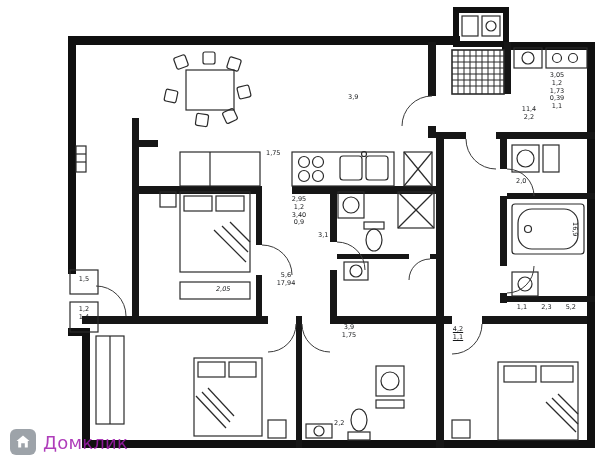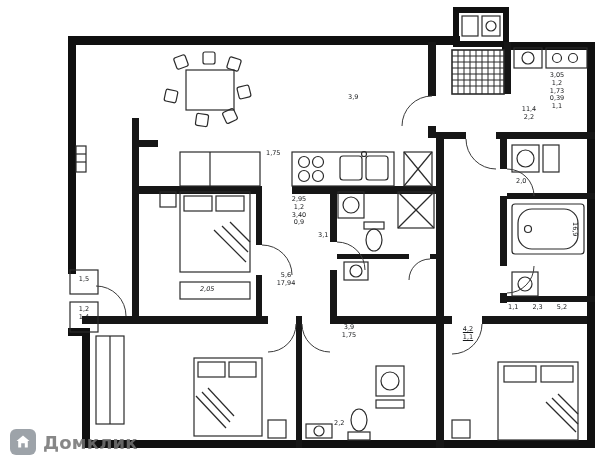--- a/index.html
+++ b/index.html
@@ -15,21 +15,21 @@
   .lbl.rot{transform:rotate(90deg);transform-origin:left top;}
   .dimrow span{display:inline-block;margin-right:12px;}
   .wm{
     position:absolute;left:10px;top:429px;display:flex;align-items:center;gap:7px;
     opacity:.85;
   }
   .wm-icon{
     width:26px;height:26px;border-radius:6px;background:#8d939b;
     display:flex;align-items:center;justify-content:center;
   }
-  .wm-text{font-size:18px;font-weight:700;color:#737373;letter-spacing:.2px;}
+  .wm-text{font-size:18px;font-weight:400;color:#a21caf;letter-spacing:.2px;}
 </style>
 </head>
 <body>
 
 <div class="stage">
 
   <svg class="plan-svg" width="600" height="473" viewBox="0 0 600 473">
 
     <g fill="#101010">
       <rect x="68" y="36" width="392" height="9"></rect>
@@ -290,33 +290,33 @@
 
   <div class="lbl" style="left:516px;top:178px;">2,0</div>
   <div class="lbl rot" style="left:578px;top:222px;">16,9</div>
 
   <div class="lbl" style="left:74px;top:276px;width:20px;">1,5</div>
   <div class="lbl" style="left:74px;top:306px;width:20px;">
     <div>1,2</div>
     <div>1,4</div>
   </div>
 
-  <div class="lbl" style="left:200px;top:286px;font-style:italic;">2,05</div>
+  <div class="lbl" style="left:216px;top:286px;font-style:italic;">2,05</div>
 
   <div class="lbl" style="left:336px;top:324px;width:26px;">
     <div>3,9</div>
     <div>1,75</div>
   </div>
 
-  <div class="lbl" style="left:454px;top:326px;width:28px;text-decoration:underline;">
+  <div class="lbl" style="left:444px;top:326px;width:28px;text-decoration:underline;">
     <div>4,2</div>
     <div>1,1</div>
   </div>
 
-  <div class="lbl dimrow" style="left:508px;top:304px;width:80px;text-align:left;">
+  <div class="lbl dimrow" style="left:508px;top:304px;width:80px;text-align:right;">
     <span>1,1</span>
     <span>2,3</span>
     <span>5,2</span>
   </div>
 
   <div class="lbl" style="left:334px;top:420px;">2,2</div>
 
   <div class="wm">
     <div class="wm-icon">
       <svg width="16" height="16" viewBox="0 0 16 16">

